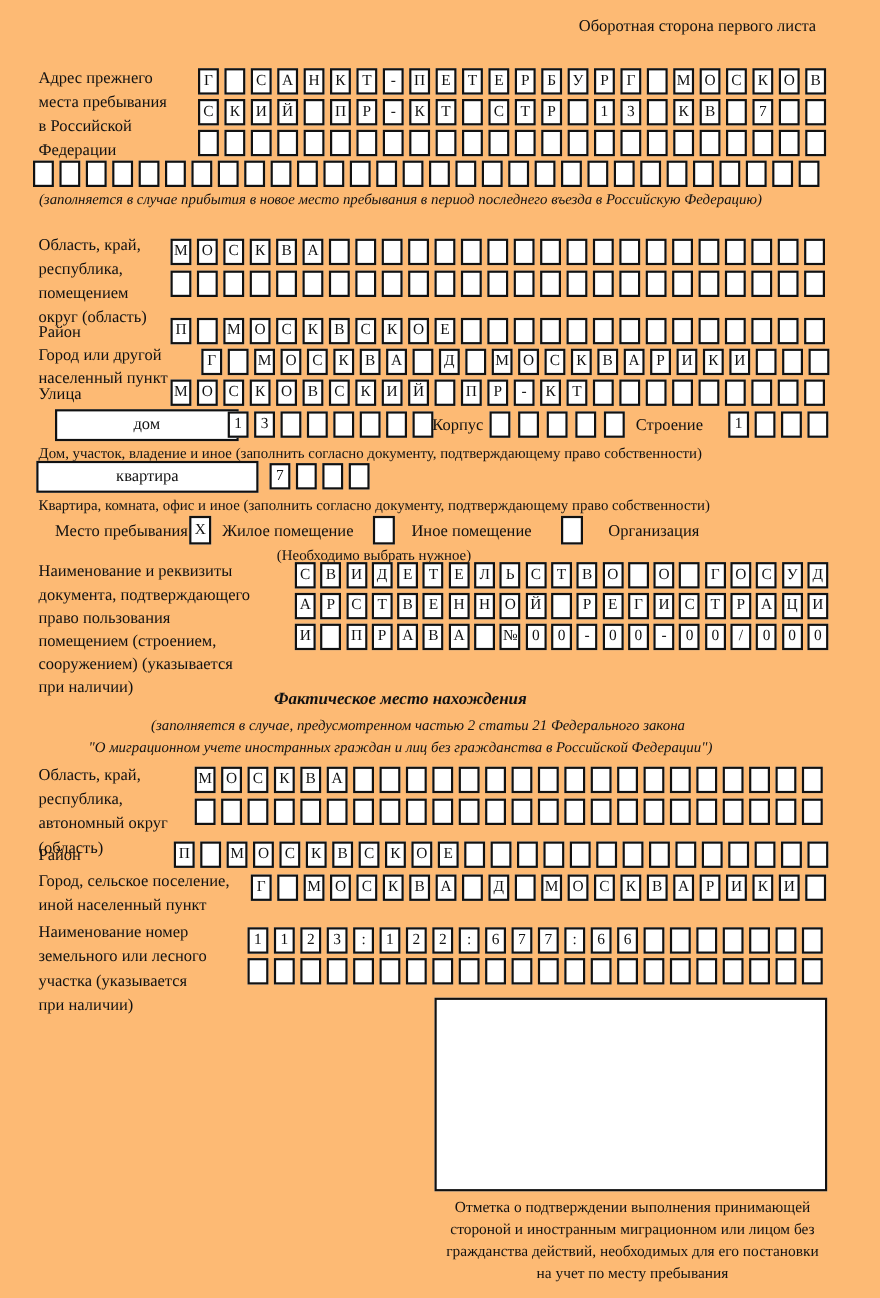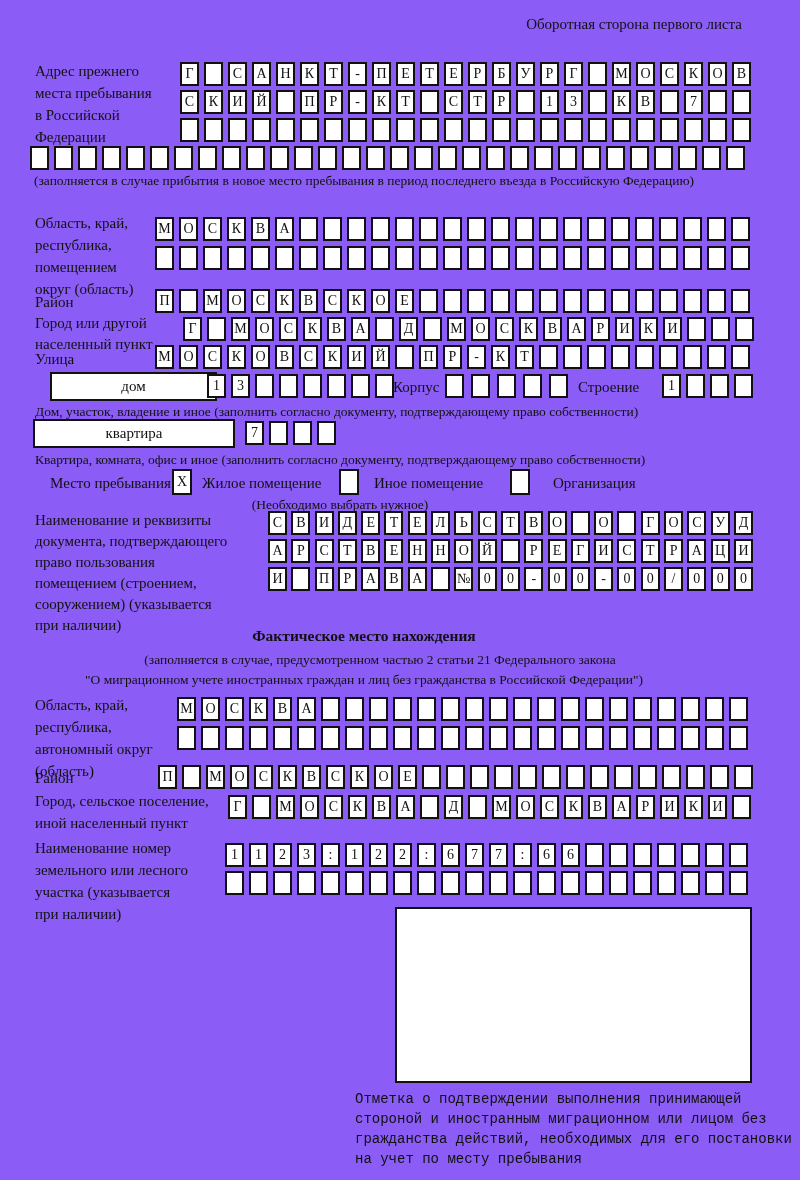--- a/index.html
+++ b/index.html
@@ -1,45 +1,45 @@
 <!DOCTYPE html>
 <html><head>
 <meta charset="utf-8">
 <style>
   html,body{margin:0;padding:0;background:#e9e9e9;}
   .page{
-    position:relative;width:800px;height:1180px;background:#8b5cf6;
+    position:relative;width:800px;height:1180px;background:#fdba74;
     margin:0 auto;overflow:hidden;color:#111;
     font-family:"Liberation Serif","DejaVu Serif",serif;
   }
   .abs{position:absolute;}
   .hdr{font-size:15px;}
   .lbl{font-size:15px;line-height:22px;}
   .lbl21 .ln{line-height:21px;}
   .note{font-size:13.5px;}
-  .center{left:0;width:728px;text-align:center;}
+  .center{left:0;width:728px;text-align:center;font-style:italic;}
   .bold{font-weight:bold;}
   .boxrow{position:absolute;display:flex;gap:5px;}
   .boxrow .cell{
     width:19px;height:24px;box-sizing:border-box;border:2px solid #111;
     display:flex;align-items:center;justify-content:center;
     font-size:14px;flex:0 0 auto;background:#fff;
   }
   .p233{gap:4.3px;}
   .g7{gap:7px;}
   .widebox{
     position:absolute;box-sizing:border-box;border:2px solid #111;background:#fff;
     display:flex;align-items:center;justify-content:center;font-size:15px;
   }
   .chk{
     position:absolute;width:20px;height:26px;box-sizing:border-box;border:2px solid #111;
     display:flex;align-items:center;justify-content:center;font-size:14px;background:#fff;
   }
   .stamp{position:absolute;box-sizing:border-box;border:2px solid #111;background:#fff;}
-  .cap{text-align:left;font-size:14px;font-family:Liberation Mono, monospace;}
+  .cap{text-align:center;font-size:14px;}
   .cap .ln{line-height:20px;}
 </style>
 </head>
 <body>
 
 <div class="page">
 
   <div class="abs hdr" style="top:16px;right:58px;">Оборотная сторона первого листа</div>
 
   <div class="abs lbl" style="left:35px;top:60px;">

